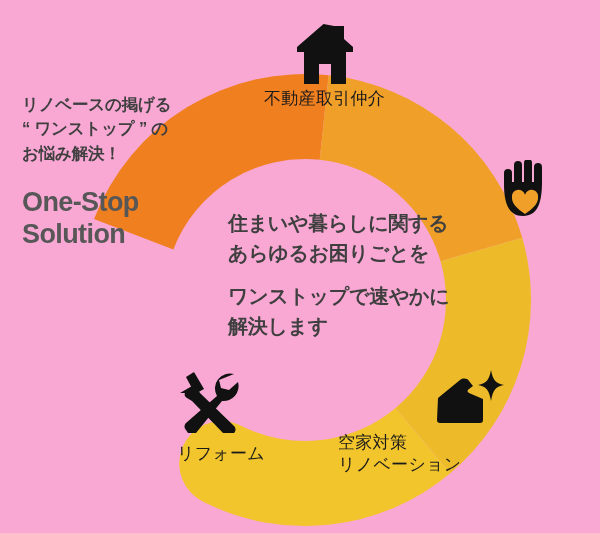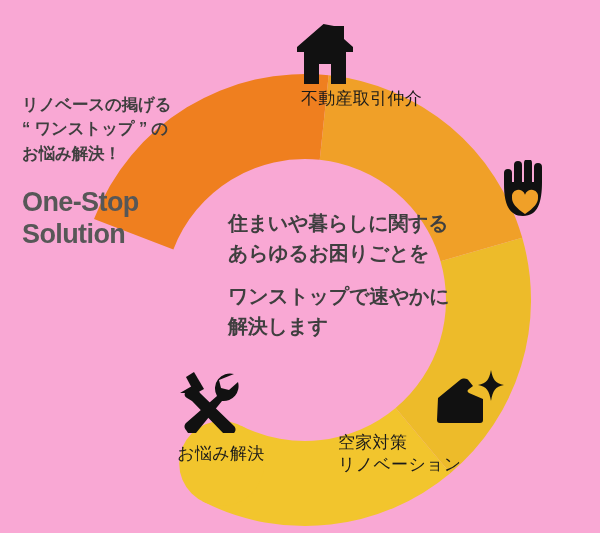--- a/index.html
+++ b/index.html
@@ -79,21 +79,21 @@
   
   .seg-label {
     position: absolute;
     font-size: 17px;
     font-weight: 500;
     line-height: 1.32;
     color: #1a1a1a;
     letter-spacing: 0.3px;
     white-space: pre-line;
   }
-  #label-realestate { left: 252px; top: 88px; width: 170px; text-align: right; }
+  #label-realestate { left: 264px; top: 88px; width: 170px; text-align: left; }
   #label-insurance  { left: 478px; top: 233px; width: 112px; text-align: center; }
   #label-reform     { left: 338px; top: 432px; width: 170px; text-align: left; }
   #label-vacant     { left: 166px; top: 443px; width: 110px; text-align: center; }
 
   
   .seg-icon {
     position: absolute;
     color: #111111;
   }
   #icon-house      { left: 290px; top: 24px;  width: 66px; height: 60px; }
@@ -160,16 +160,16 @@
 
     <div class="seg-icon" id="icon-tools">
       <svg viewBox="0 0 70 62" fill="currentColor" aria-hidden="true">
 
         <path d="M10 6 l8 -5 l10 17 l-9 5 z"></path>
         <path d="M4 22 l12 -7 c2 -1 4 0 5 2 l3 5 l34 33 c2 2 2 5 0 7 l-2 2 c-2 2 -5 2 -7 0 l-33 -34 l-5 -3 c-2 -1 -3 -3 -2 -5 z"></path>
 
         <path d="M58 3 a15 15 0 0 0 -17 22 l-31 27 c-2 2 -2 5 0 7 l2 3 c2 2 6 2 8 0 l26 -32 a15 15 0 0 0 16 -19 l-9 8 l-8 -2 l-2 -8 z"></path>
       </svg>
     </div>
-    <div class="seg-label" id="label-vacant">お悩み解決</div>
+    <div class="seg-label" id="label-vacant">リフォーム</div>
 
   </div>
 </div>
 
 </body></html>

